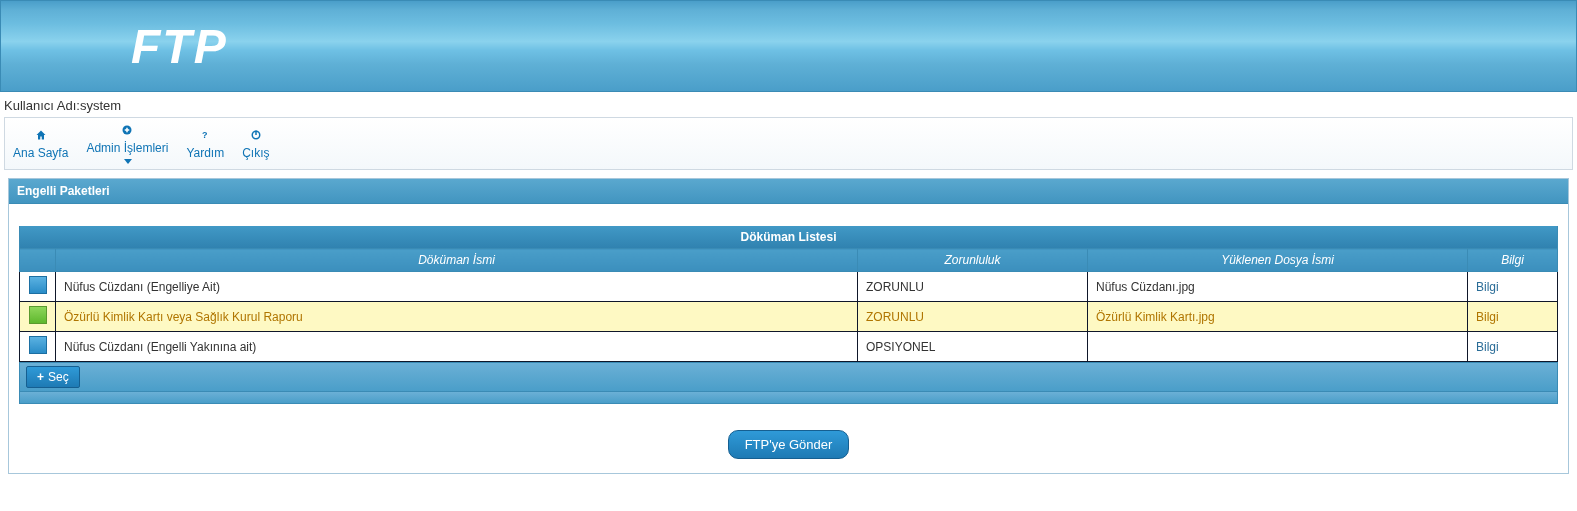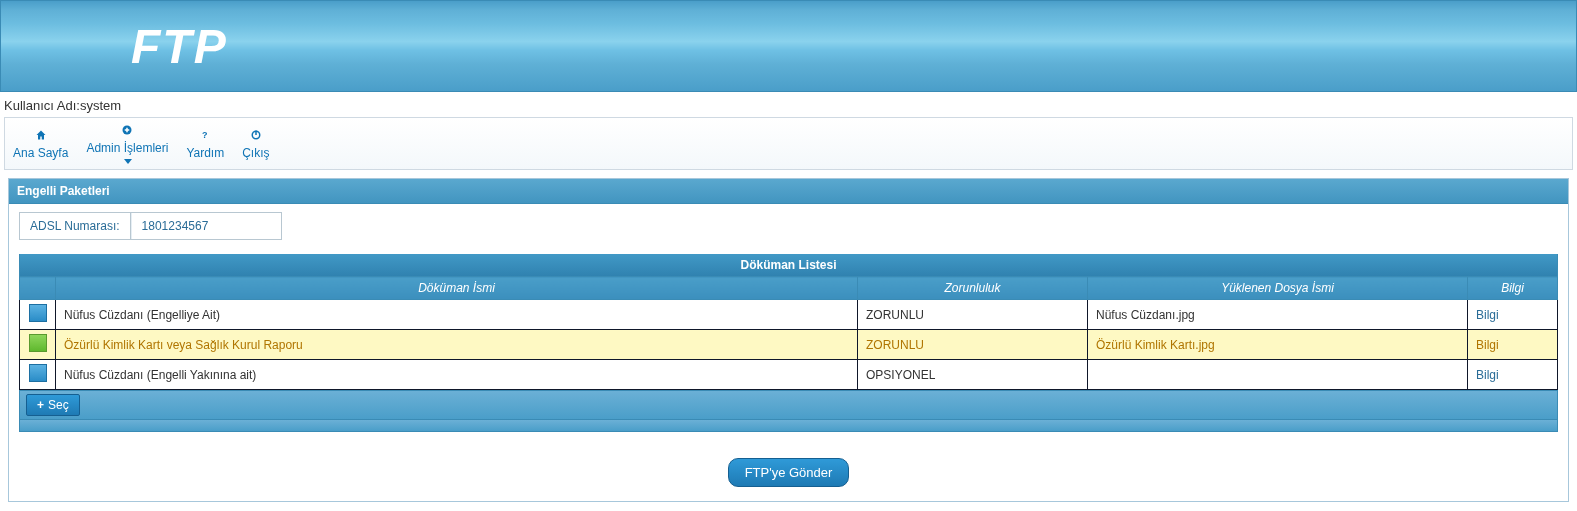--- a/index.html
+++ b/index.html
@@ -254,24 +254,20 @@
     <span>Çıkış</span>
   </span>
 </div>
 
 <div class="panel-wrap">
   <div class="panel">
     <div class="panel-header">Engelli Paketleri</div>
     <div class="panel-body">
 
       
-      <div class="field-box">
-        <div class="field-label">ADSL Numarası:</div>
-        <input class="field-input" type="text" value="1801234567" style="">
-      </div>
 
       
       <div class="table-container">
         <div class="doc-title">Döküman Listesi</div>
         <table class="doc">
           <colgroup>
             <col class="w-icon">
               <col class="w-name">
               <col class="w-req">
               <col class="w-file">

